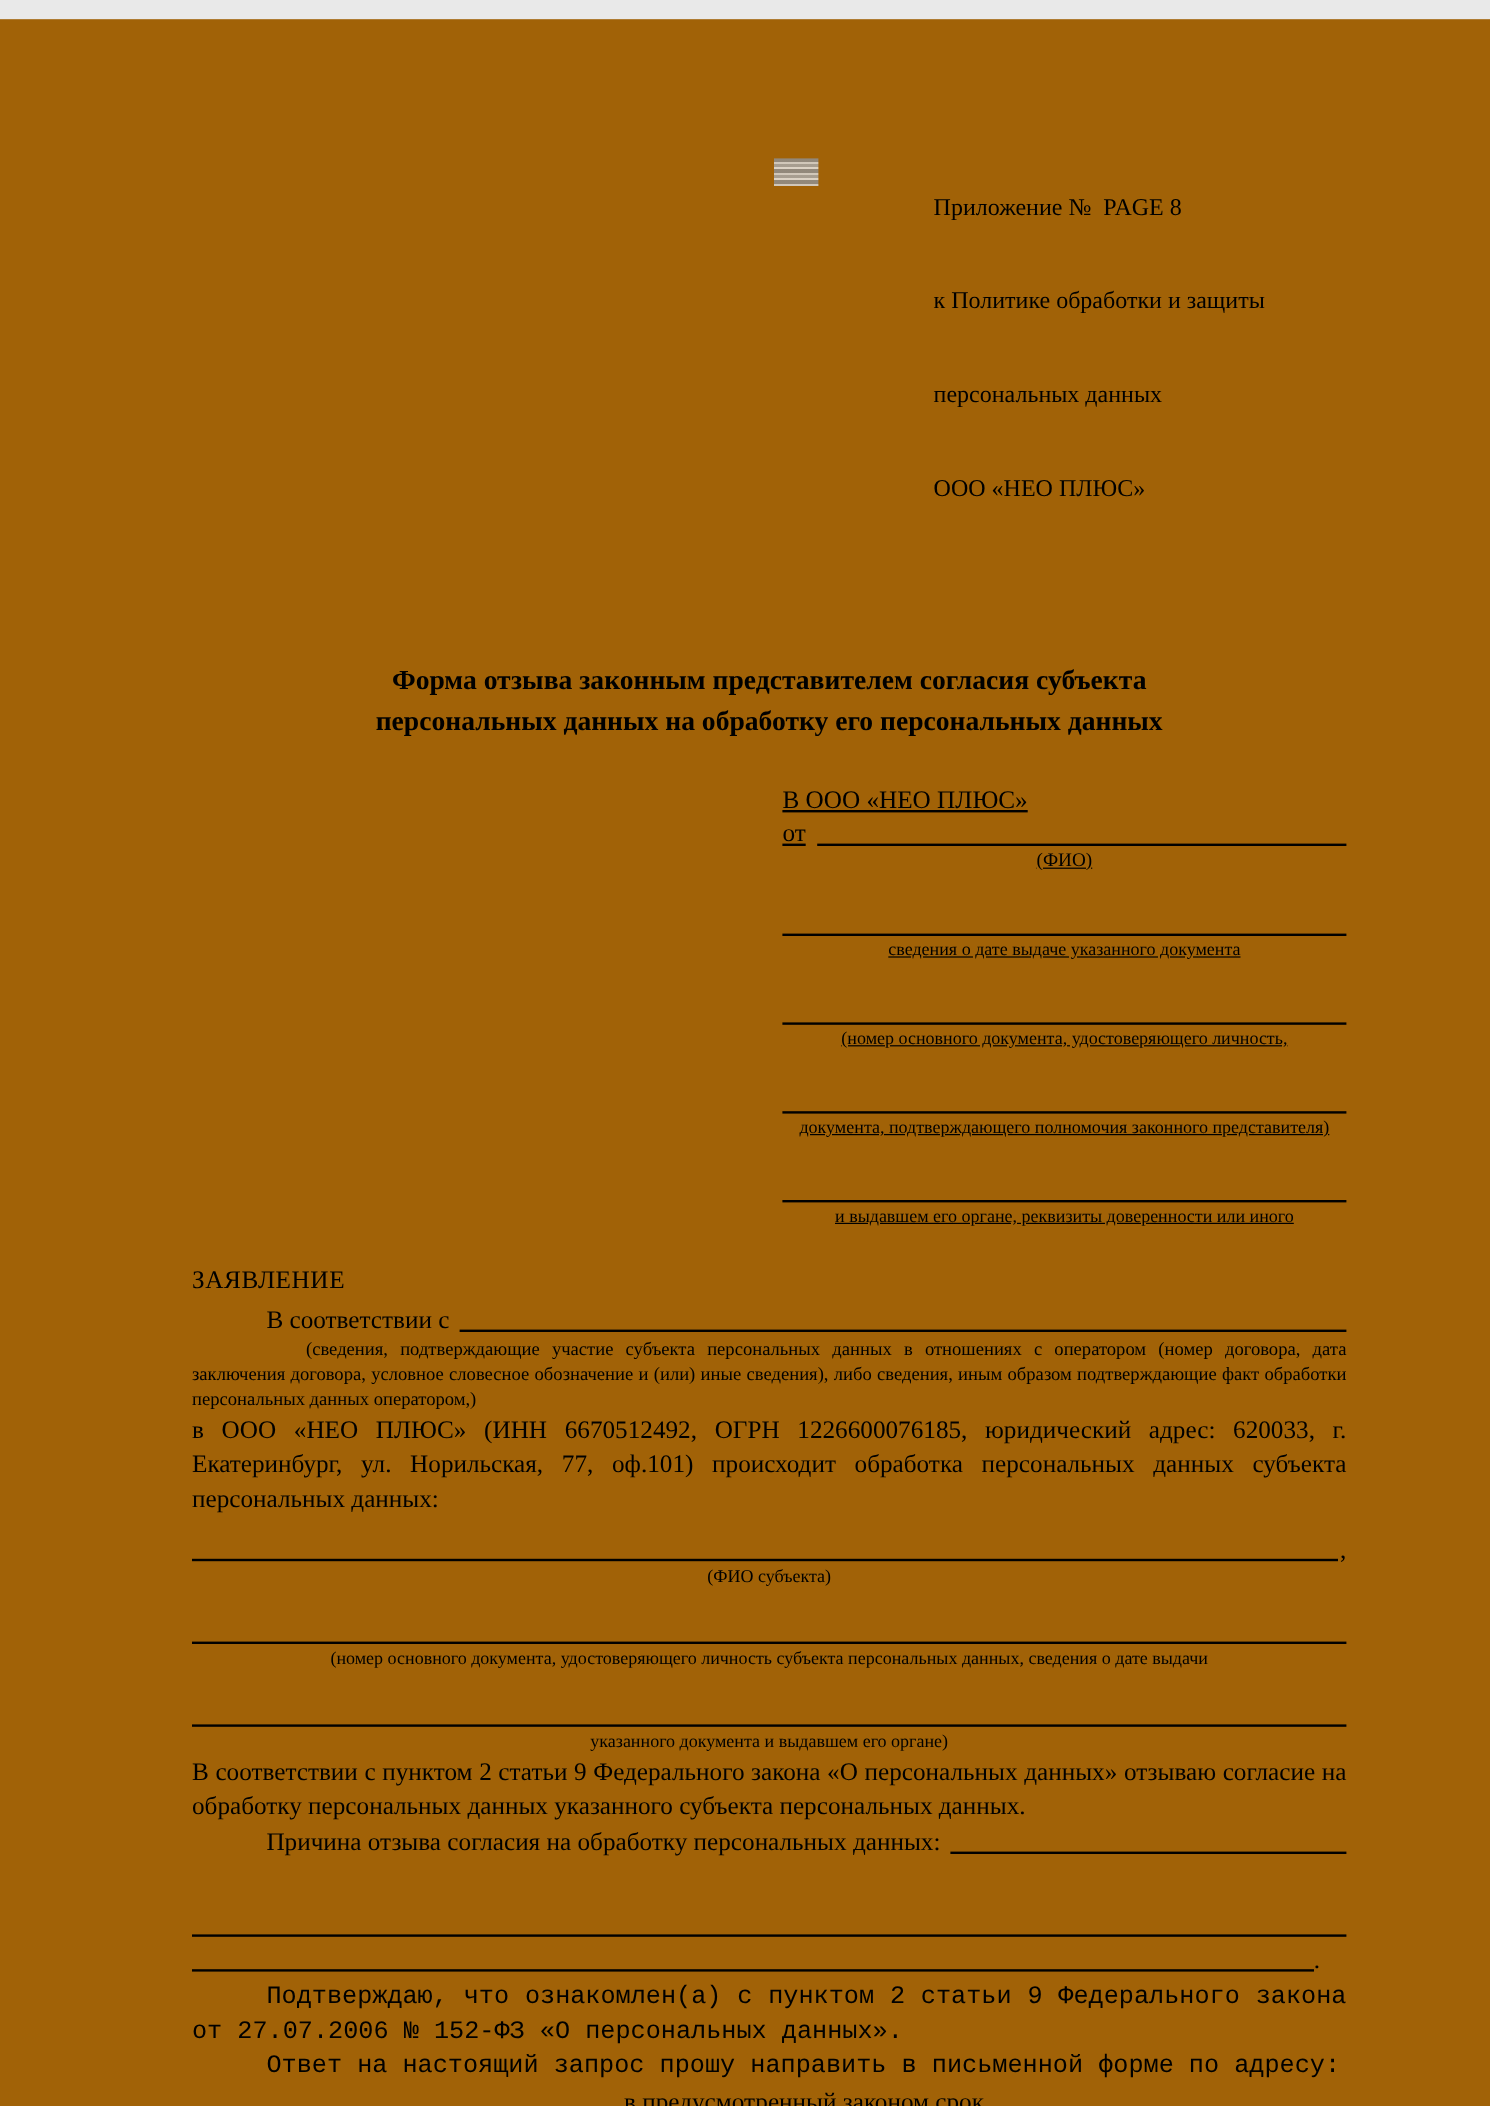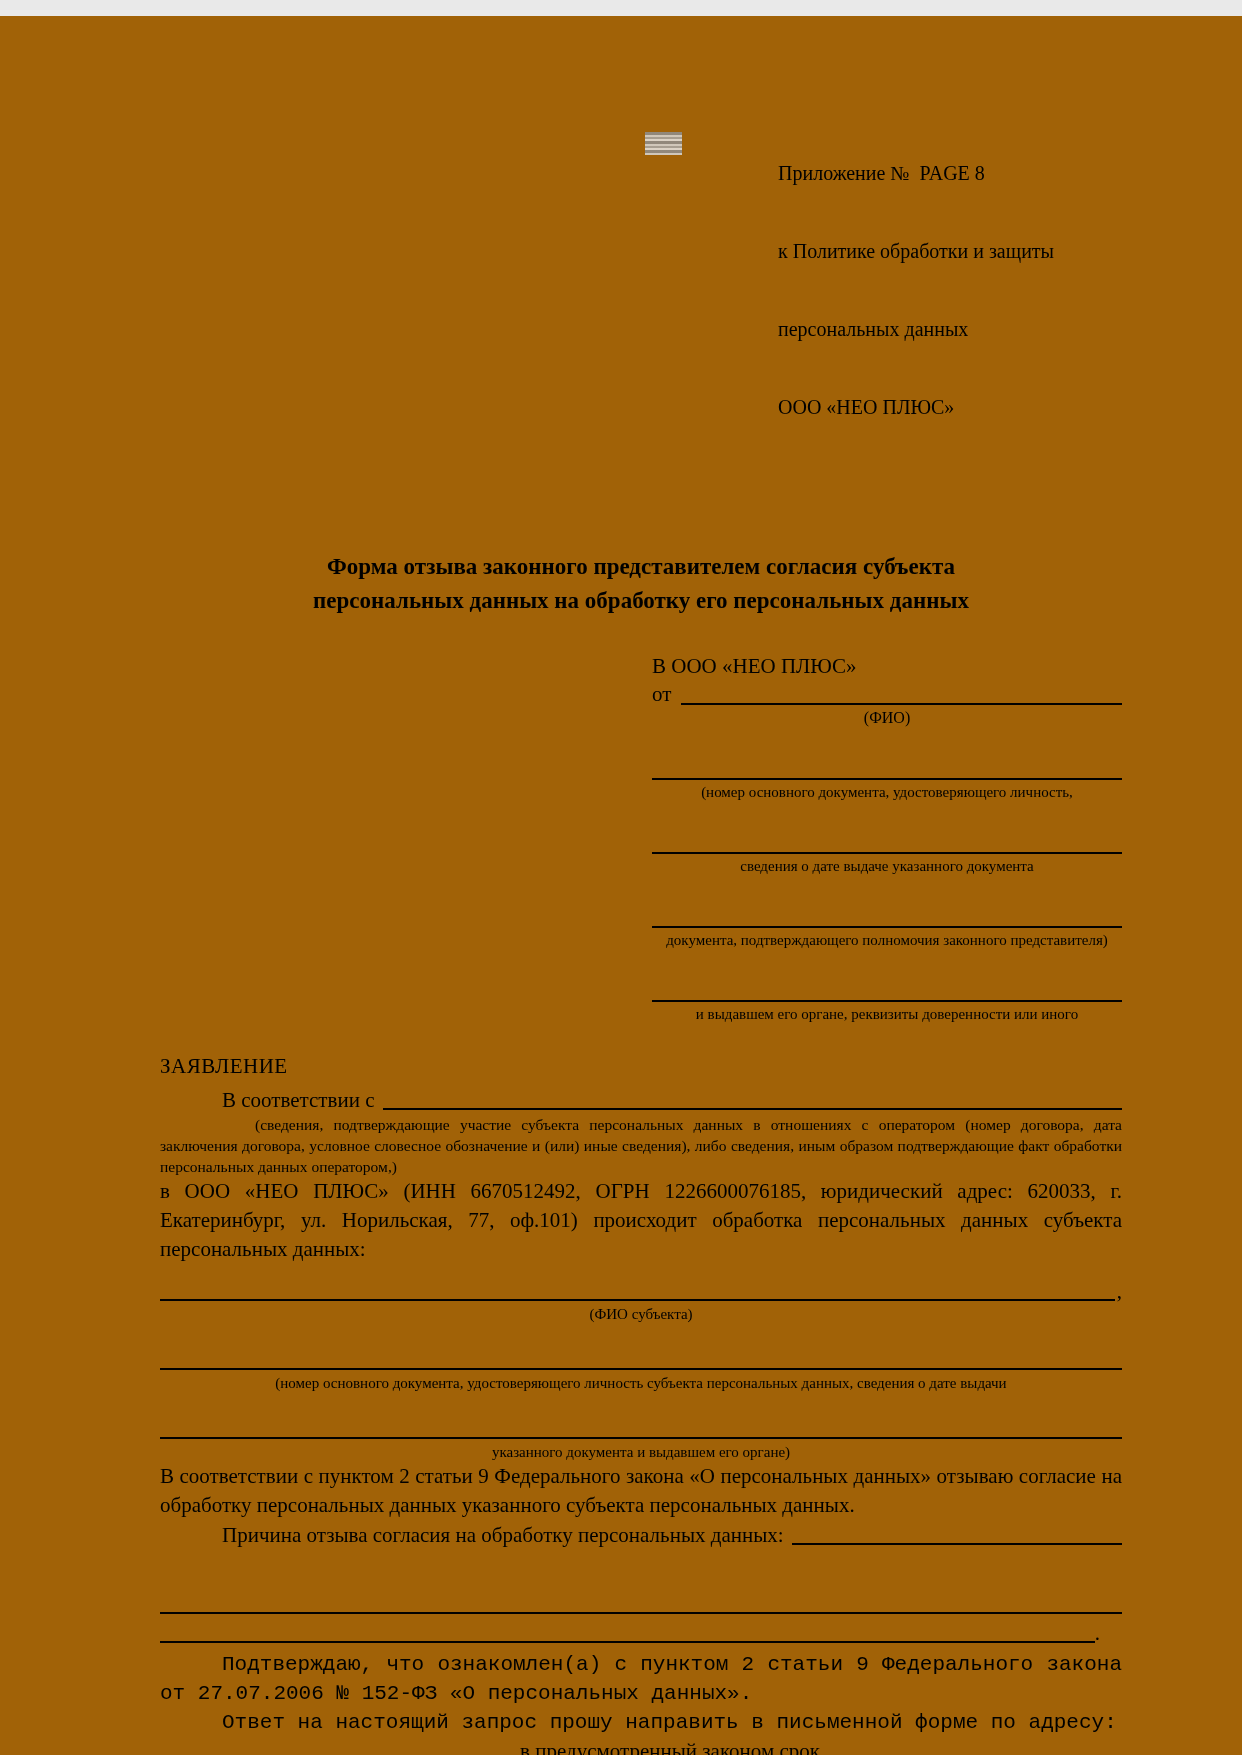--- a/index.html
+++ b/index.html
@@ -17,21 +17,21 @@
   }
   .header{position:relative;min-height:112px;}
   .stamp-icon{
     position:absolute;left:485px;top:24px;
     width:37px;height:23px;
     background:repeating-linear-gradient(180deg,#8f8f8f 0 3px,#d9d9d9 3px 5px,#a8a8a8 5px 7px,#e6e6e6 7px 9px);
     opacity:.85;
   }
   .appendix{margin-left:618px;font-size:20px;line-height:26px;white-space:pre-wrap;}
   .title{margin-top:78px;text-align:center;font-weight:bold;font-size:23px;line-height:34px;}
-  .addressee{margin-top:34px;margin-left:492px;width:470px;line-height:28px;}
+  .addressee{margin-top:34px;margin-left:492px;width:470px;line-height:28px;text-decoration:underline;}
   .fieldrow{display:flex;align-items:flex-end;}
   .fill{flex:1;border-bottom:2px solid #000;height:1em;margin-bottom:3px;min-width:20px;}
   .fill.fixed{flex:0 0 auto;}
   .caption{font-size:15px;text-align:center;line-height:20px;}
   .caption.fio{font-size:16px;}
   .blank-line{height:24px;border-bottom:2px solid #000;}
   .addr-group{margin-top:26px;}
   .addr-group .caption{margin-top:2px;}
   .statement-heading{margin-top:30px;letter-spacing:.5px;}
   .intro-row{margin-top:8px;}
@@ -58,39 +58,39 @@
     <div class="stamp-icon"></div>
     <div class="appendix">
       <div>Приложение №  PAGE 8</div>
       <div>к Политике обработки и защиты</div>
       <div>персональных данных</div>
       <div>ООО «НЕО ПЛЮС»</div>
     </div>
   </div>
 
   <div class="title">
-    <div>Форма отзыва законного представителем согласия субъекта</div>
+    <div>Форма отзыва законным представителем согласия субъекта</div>
     <div>персональных данных на обработку его персональных данных</div>
   </div>
 
   <div class="addressee">
     <div>В ООО «НЕО ПЛЮС»</div>
     <div class="fieldrow">
       <span class="label">от</span>
       <span class="fill" style="margin-left:10px;"></span>
     </div>
     <div class="caption fio">(ФИО)</div>
 
     <div class="addr-group">
       <div class="blank-line"></div>
-      <div class="caption">(номер основного документа, удостоверяющего личность,</div>
+      <div class="caption">сведения о дате выдаче указанного документа</div>
     </div>
     <div class="addr-group">
       <div class="blank-line"></div>
-      <div class="caption">сведения о дате выдаче указанного документа</div>
+      <div class="caption">(номер основного документа, удостоверяющего личность,</div>
     </div>
     <div class="addr-group">
       <div class="blank-line"></div>
       <div class="caption">документа, подтверждающего полномочия законного представителя)</div>
     </div>
     <div class="addr-group">
       <div class="blank-line"></div>
       <div class="caption">и выдавшем его органе, реквизиты доверенности или иного</div>
     </div>
   </div>

